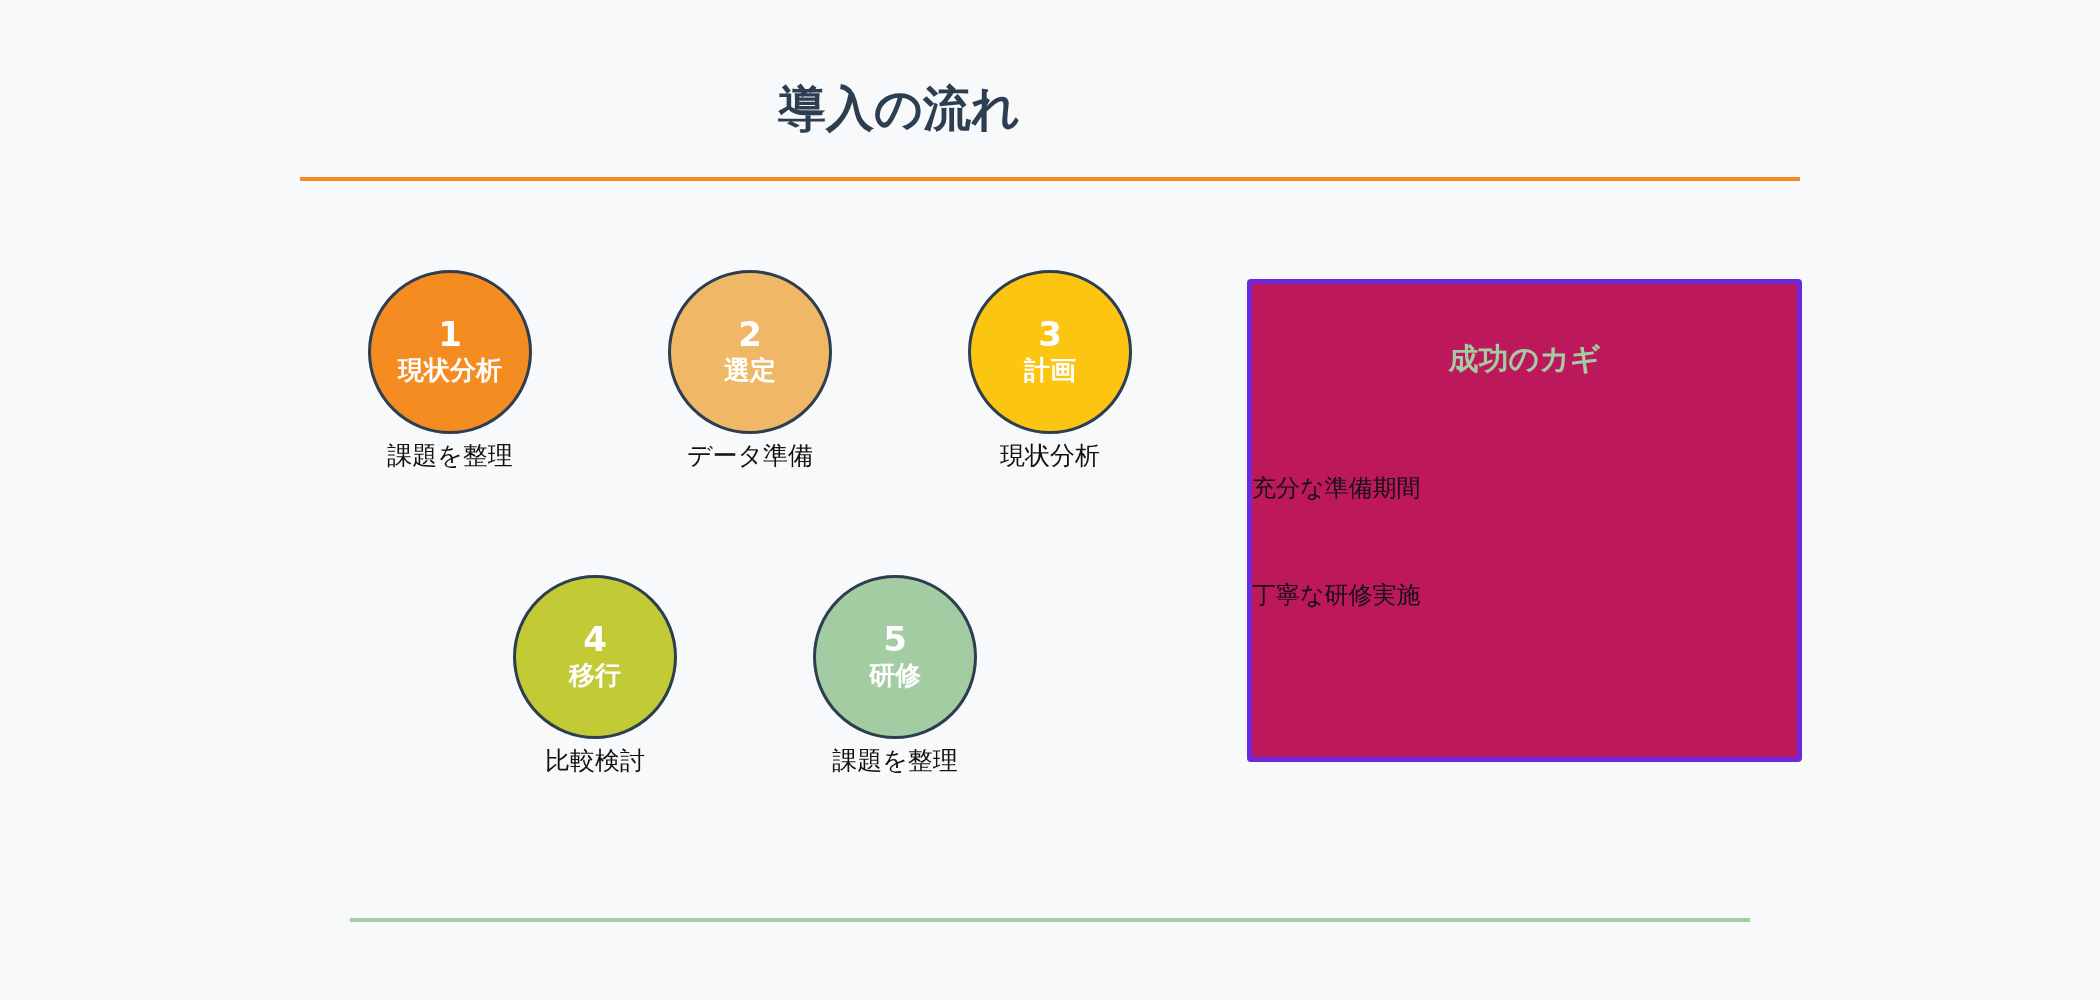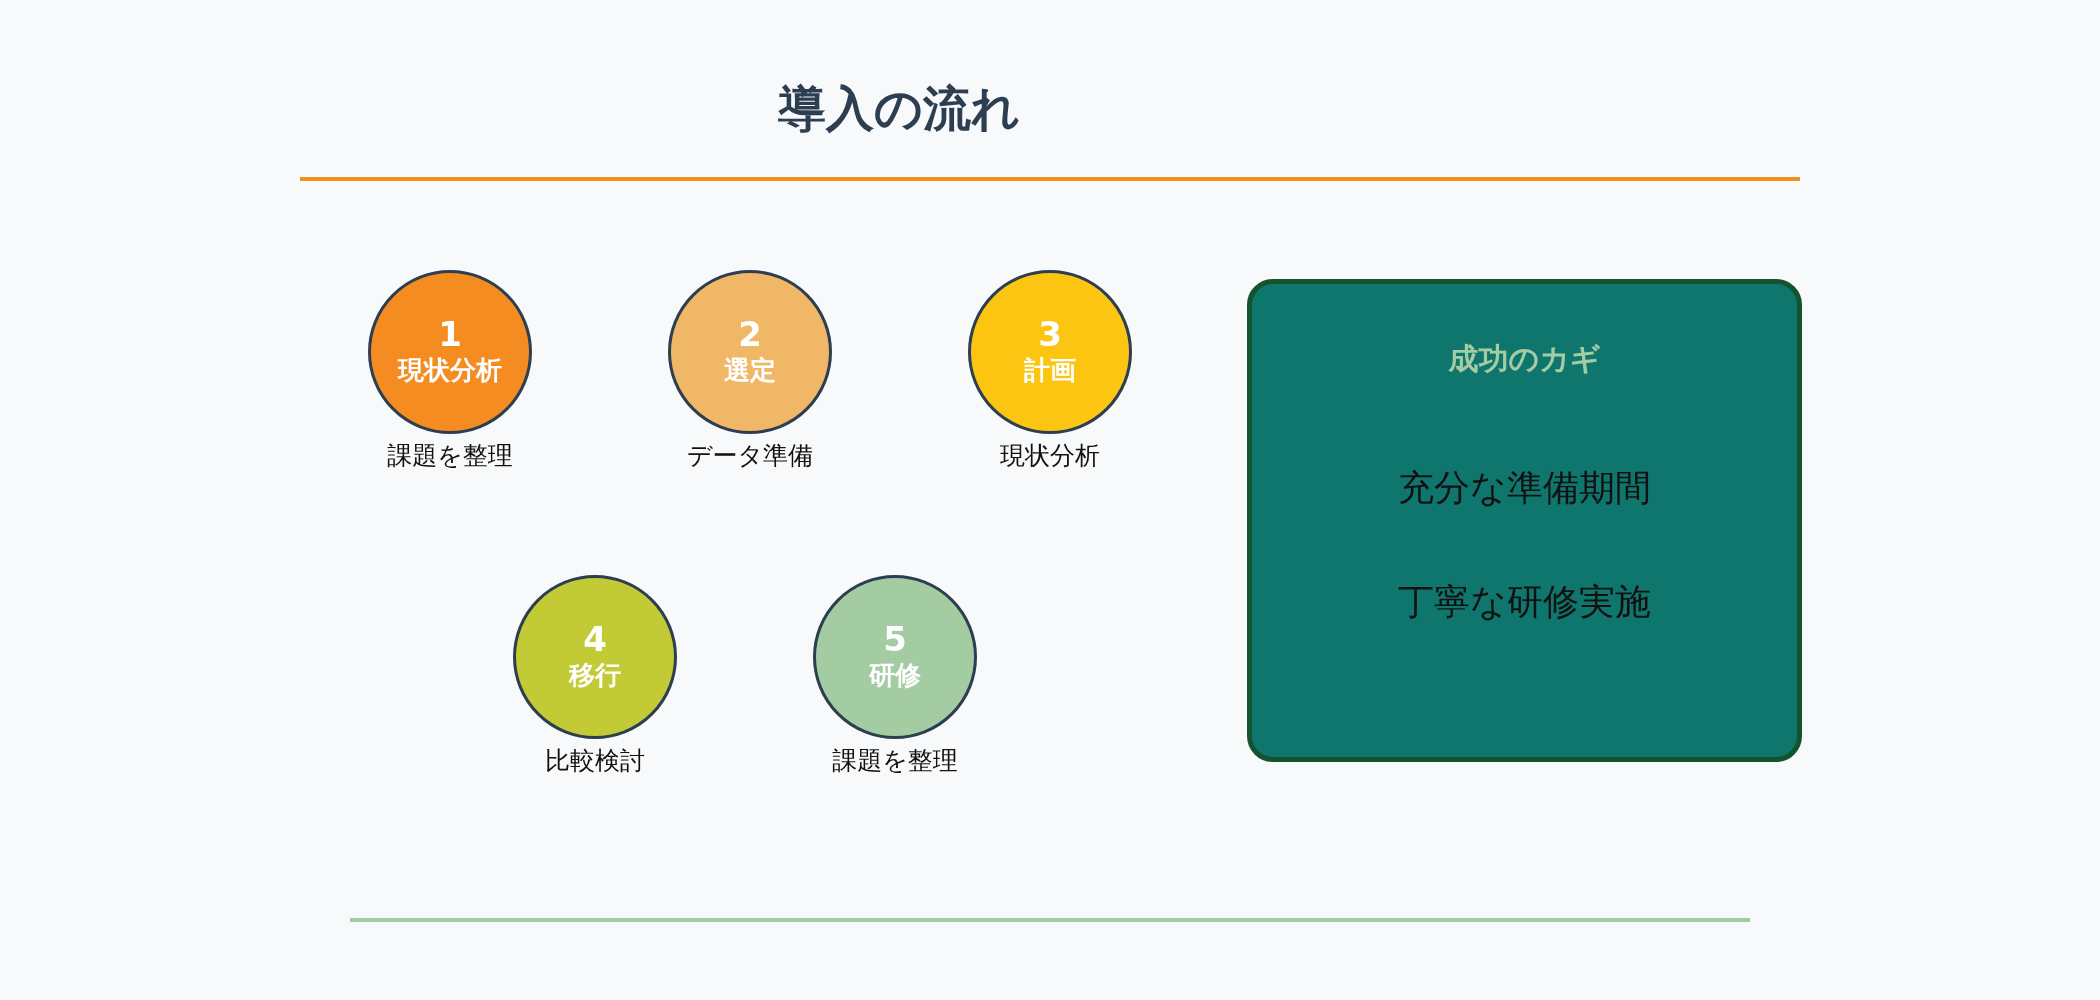--- a/index.html
+++ b/index.html
@@ -53,40 +53,39 @@
   .step .desc {
     margin-top: 7px;
     font-size: 25px;
     color: #111111;
     line-height: 30px;
   }
   .card {
     position: absolute;
     left: 1247px; top: 279px;
     width: 545px; height: 473px;
-    border: 5px solid #14532d;
-    border-radius: 26px;
-    background: #0f766e;
+    border: 5px solid #6d28d9;
+    border-radius: 4px;
+    background: #be185d;
   }
   .card .card-title {
     position: absolute; left: 0; right: 0; top: 56px;
     text-align: center;
     font-size: 30px; font-weight: bold;
     color: #a3cca3;
     line-height: 38px;
   }
   .card .point {
     position: absolute; left: 0; right: 0;
-    text-align: center;
-    font-size: 36px;
+    font-size: 24px;
     color: #111111;
     line-height: 34px;
   }
   .card .point.p1 { top: 187px; }
-  .card .point.p2 { top: 301px; }
+  .card .point.p2 { top: 294px; }
 </style>
 </head>
 <body>
 
 <div class="title">導入の流れ</div>
 <div class="top-rule"></div>
 
 <div class="step" style="left:450px; top:270px;">
   <div class="circle" style="background:#f48c22;">
     <div class="num">1</div>

